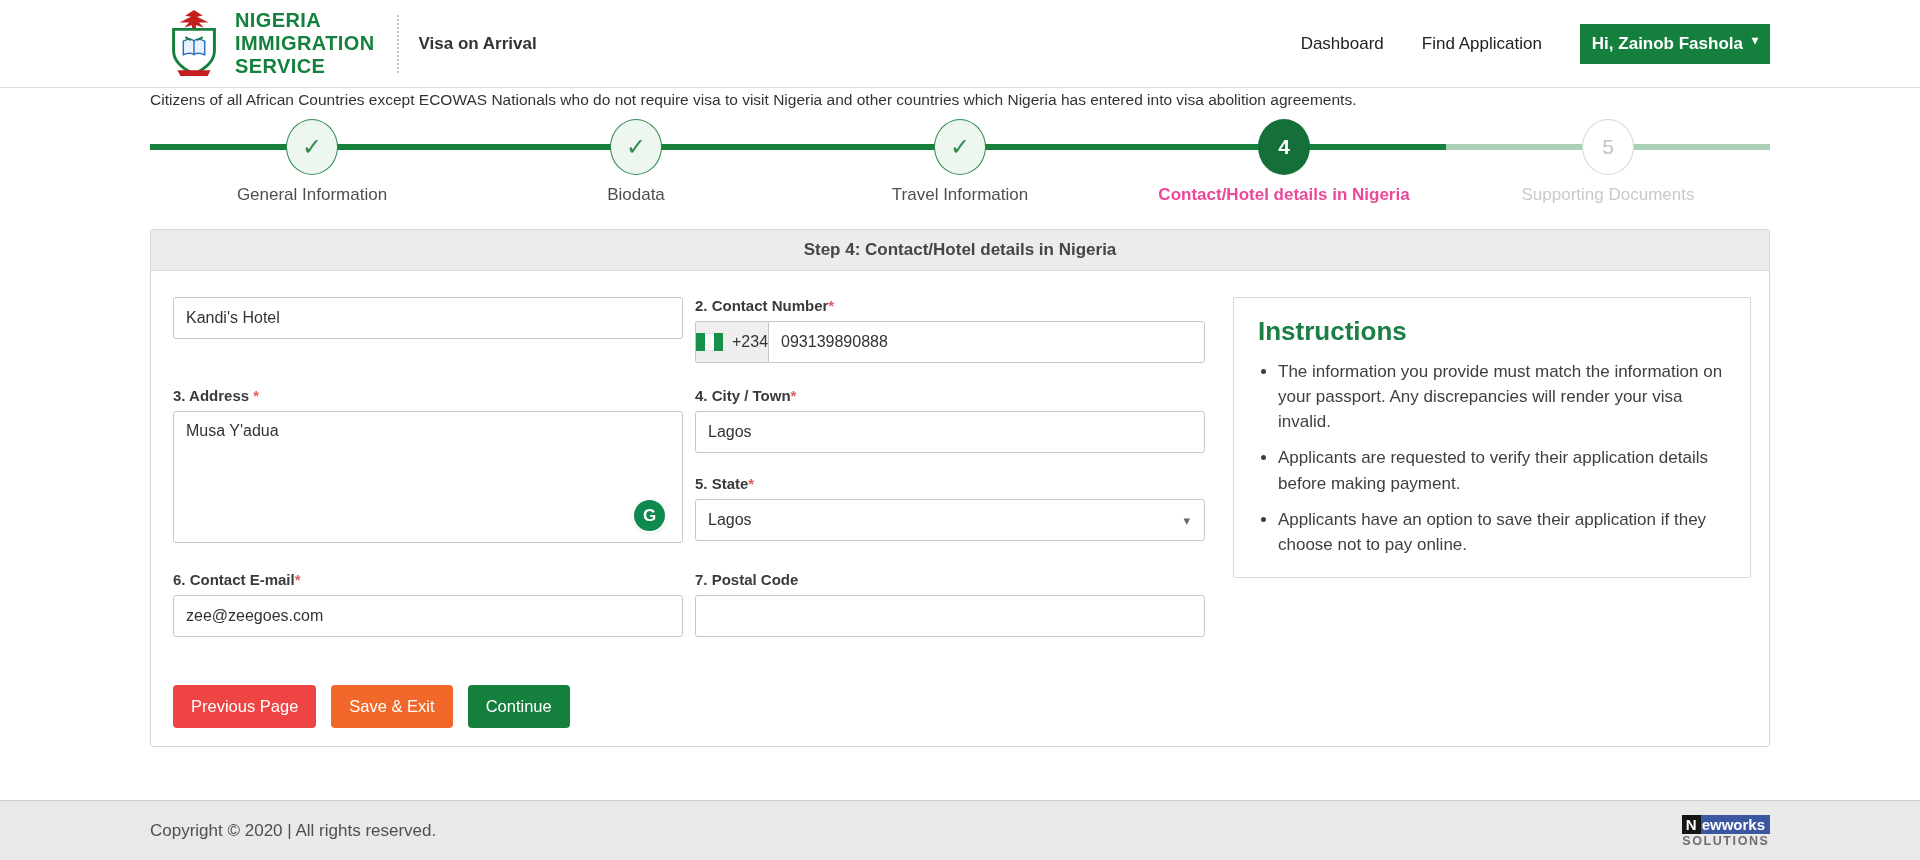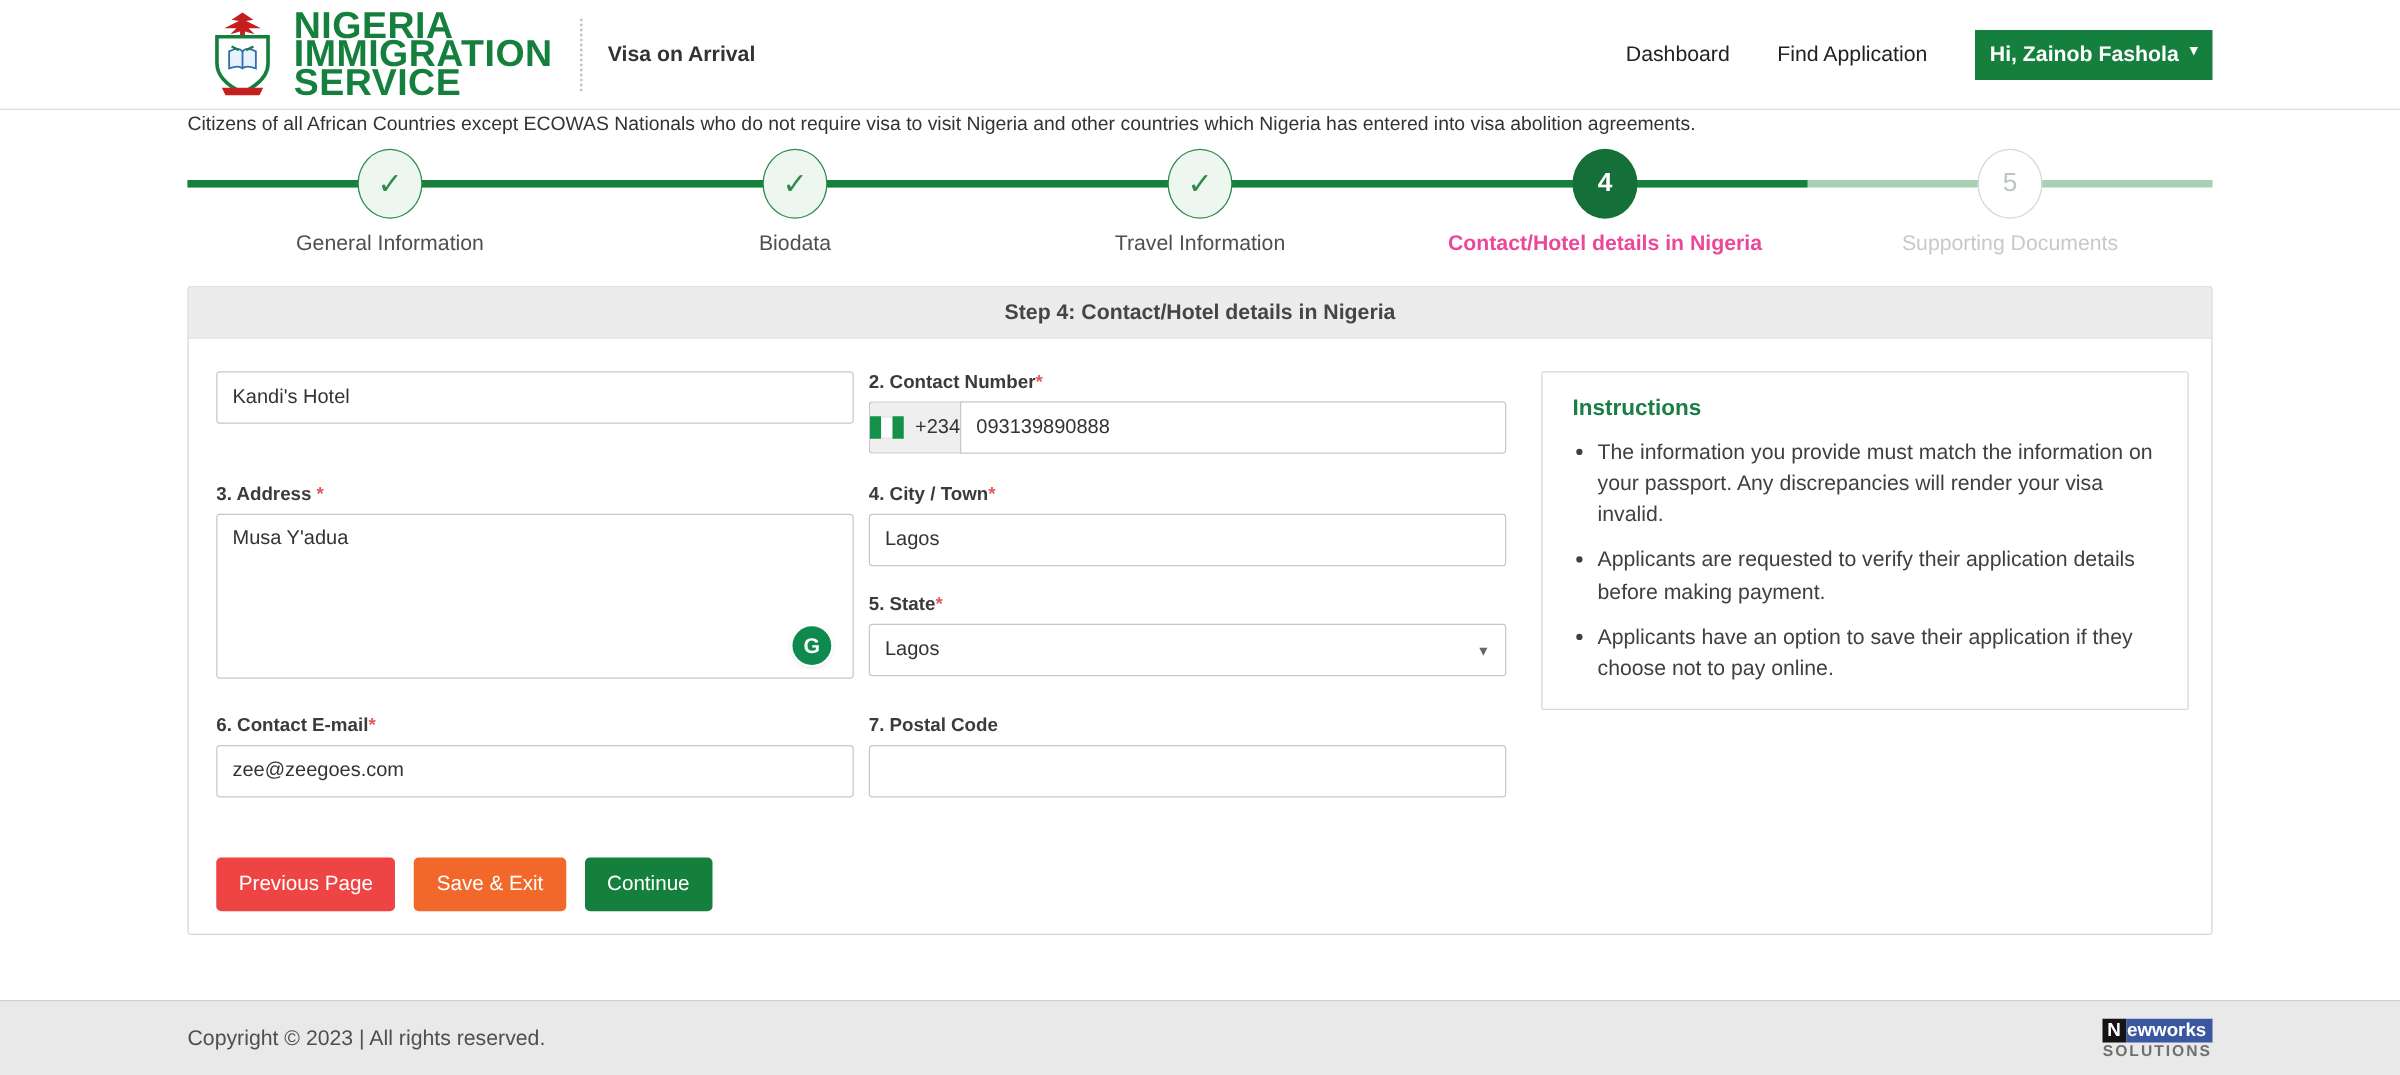--- a/index.html
+++ b/index.html
@@ -25,21 +25,21 @@
     height: 100%;
     display: flex;
     align-items: center;
   }
   .logo-group { display: flex; align-items: center; padding-left: 15px; }
   .crest { width: 58px; height: 72px; flex: 0 0 auto; }
   .org-name {
     margin-left: 12px;
     color: #15803d;
     font-weight: 700;
-    font-size: 30px;
+    font-size: 20px;
     line-height: 23px;
     letter-spacing: 0.4px;
   }
   .logo-divider {
     height: 58px;
     border-left: 2px dotted #c3c3c3;
     margin: 0 20px 0 22px;
   }
   .app-title { font-size: 17px; font-weight: 700; color: #333; }
   .nav-right {
@@ -191,21 +191,21 @@
   .btn-green { background: #15803d; }
 
   .instructions {
     width: 518px;
     margin-left: 28px;
     border: 1px solid #d8d8d8;
     border-radius: 2px;
     padding: 12px 26px 20px 24px;
     align-self: flex-start;
   }
-  .instructions h2 { color: #1b7e44; font-size: 18px; font-weight: 700; margin: 6px 0 12px; }
+  .instructions h2 { color: #1b7e44; font-size: 26px; font-weight: 700; margin: 6px 0 12px; }
   .instructions ul { padding-left: 20px; }
   .instructions li { font-size: 17px; color: #3f3f3f; line-height: 1.48; margin-bottom: 11px; }
   .instructions li:last-child { margin-bottom: 0; }
 
   
   .footer {
     flex: 0 0 auto;
     height: 60px;
     background: #e9e9e9;
     border-top: 1px solid #cfcfcf;
@@ -376,21 +376,21 @@
           </ul>
         </aside>
 
       </div>
     </section>
   </div>
 </main>
 
 <footer class="footer">
   <div class="shell">
-    <div class="copyright">Copyright © 2023 | All rights reserved.</div>
+    <div class="copyright">Copyright © 2020 | All rights reserved.</div>
     <div class="nw-logo">
       <div class="nw-row1">
         <span class="nw-n">N</span>
           <span class="nw-rest">ewworks</span>
       </div>
       <div class="nw-bottom">SOLUTIONS</div>
     </div>
   </div>
 </footer>
 

